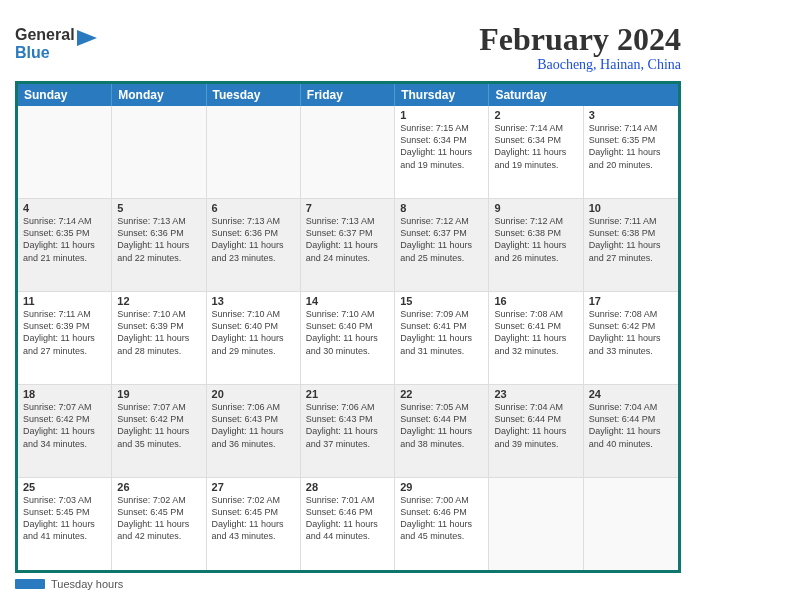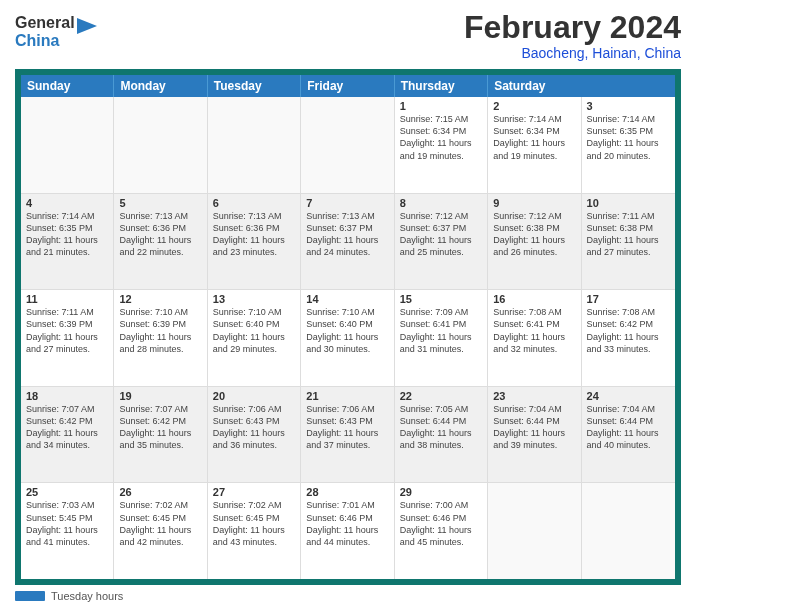--- a/index.html
+++ b/index.html
@@ -6,21 +6,21 @@
     body {
       font-family: Arial, sans-serif;
       background: #fff;
       width: 792px;
       height: 612px;
       overflow: hidden;
     }
     .page {
       width: 696px;
       height: 612px;
-      padding: 10px 15px;
+      padding: 22px 15px;
       display: flex;
       flex-direction: column;
     }
     .header {
       display: flex;
       justify-content: space-between;
       align-items: flex-start;
       margin-bottom: 8px;
     }
     .logo {
@@ -44,36 +44,37 @@
       color: #2a7abf;
     }
     .logo-icon {
       width: 20px;
       height: 24px;
       margin-left: 2px;
       margin-top: -4px;
     }
     .title-section {
       text-align: right;
+      font-family: Liberation Serif, serif;
     }
     .main-title {
       font-size: 32px;
       font-weight: bold;
       color: #333;
       line-height: 1.1;
     }
     .subtitle {
       font-size: 14px;
       color: #1d4ed8;
     }
     .calendar {
       flex: 1;
       display: flex;
       flex-direction: column;
-      border: 6px solid #0f766e;
+      border: 3px solid #0f766e;
     }
     .calendar-header {
       display: grid;
       grid-template-columns: repeat(7, 1fr);
       background: #2a7abf;
     }
     .cal-header-cell {
       color: #fff;
       font-size: 12px;
       font-weight: bold;
@@ -143,21 +144,21 @@
     }
   </style>
 </head>
 <body>
 
 <div class="page">
   <div class="header">
     <div class="logo">
       <div class="logo-text">
         <span class="logo-general">General</span>
-        <span class="logo-blue">China</span>
+        <span class="logo-blue">Blue</span>
       </div>
       <svg class="logo-icon" viewBox="0 0 20 24" xmlns="http://www.w3.org/2000/svg">
         <polygon points="0,0 20,8 0,16" fill="#2a7abf"></polygon>
       </svg>
     </div>
     <div class="title-section">
       <div class="main-title">February 2024</div>
       <div class="subtitle">Baocheng, Hainan, China</div>
     </div>
   </div>

